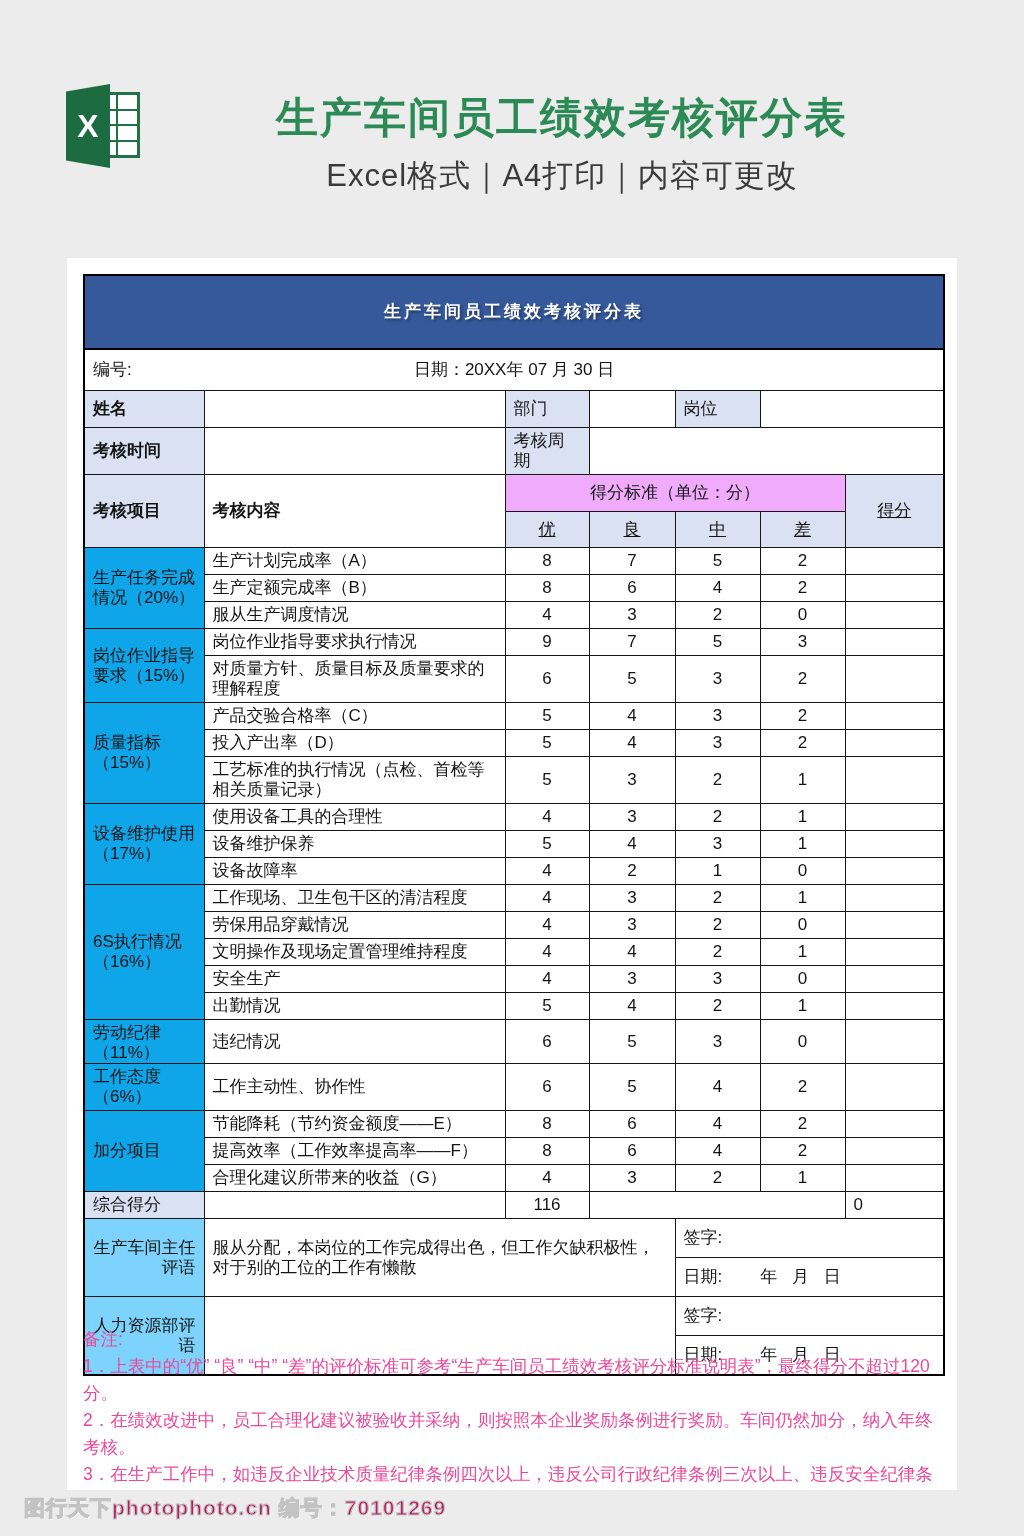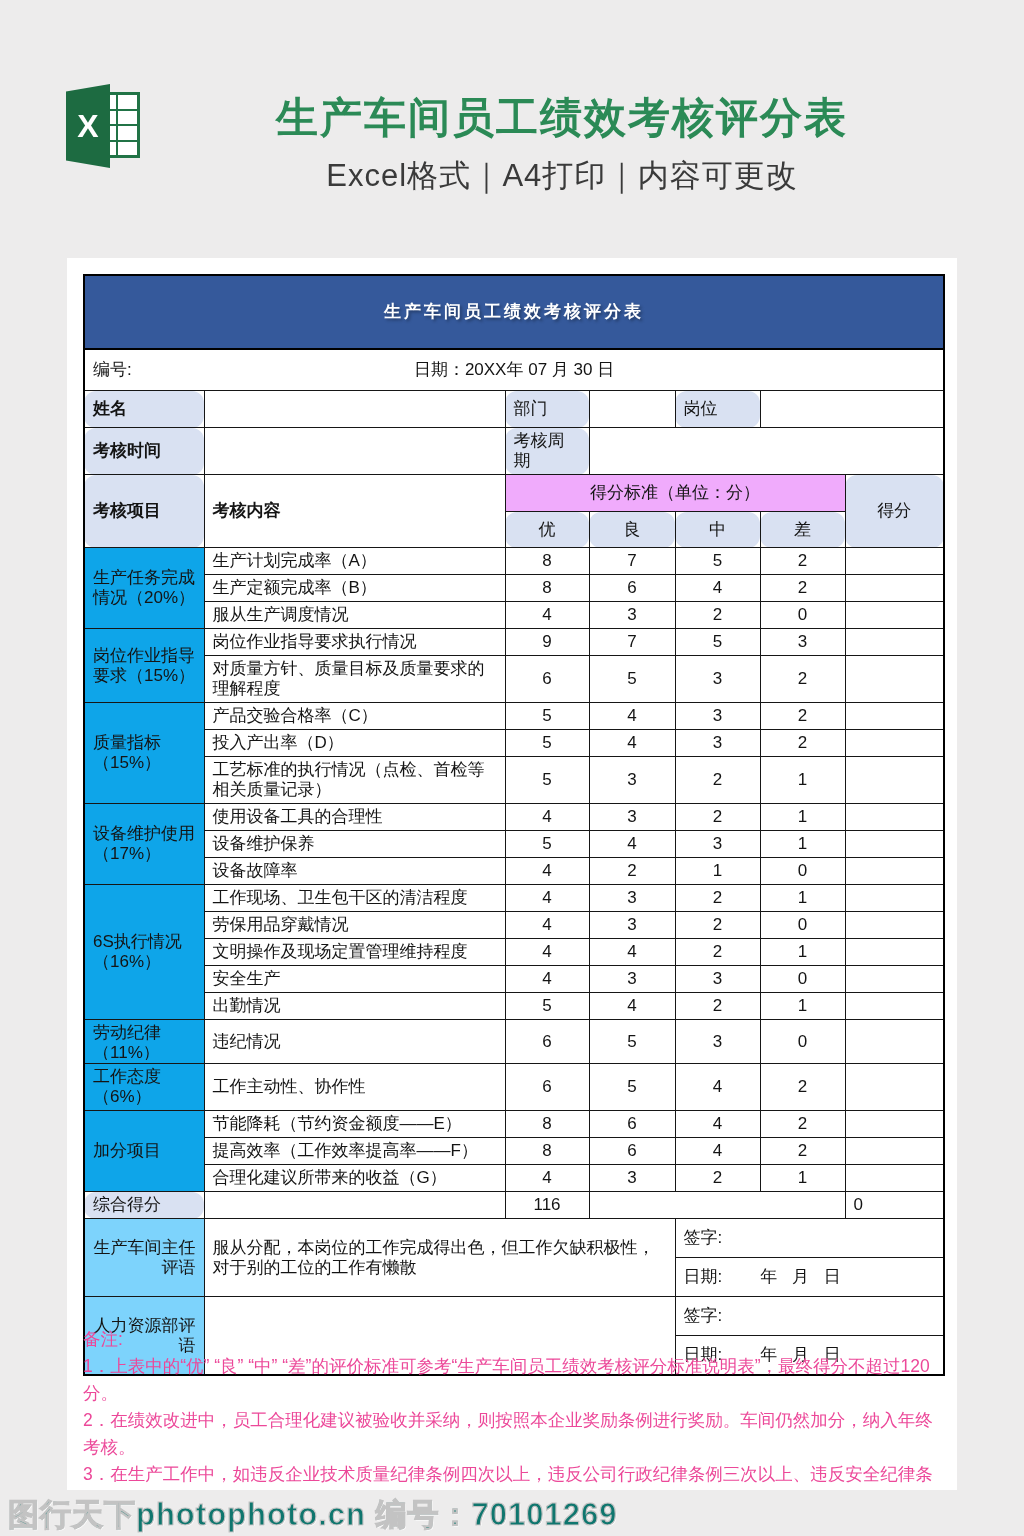--- a/index.html
+++ b/index.html
@@ -33,23 +33,23 @@
     border-collapse:collapse;table-layout:fixed;
     border:2px solid #000;}
   table.sheet td{border:1px solid #161616;font-size:17px;line-height:20px;
     padding:3px 8px;vertical-align:middle;overflow:hidden;
     word-break:break-all;}
   .title-bar{background:#35599b;border:1px solid #35599b !important;
     border-bottom:2px solid #000 !important;
     text-align:center;color:#fff;font-size:33px;font-weight:bold;
     letter-spacing:3px;height:66px;
     text-shadow:2px 2px 3px rgba(0,0,0,.35);}
-  .lbl{background:#d9e1f2;border-radius:12px;}
+  .lbl{background:#d9e1f2;}
   .bold{font-weight:bold;}
-  .center{text-align:center;}
+  .center{text-align:center;text-decoration:underline;}
   .num{text-align:center;font-size:18px;}
   .r-meta1 td{height:34px;}
   .r-meta2 td{height:30px;}
   .r-meta3 td{height:30px;}
   .r-head1 td{height:30px;}
   .r-head2 td{height:29px;}
   .thick-top td{border-top-width:2px;}
   .meta-no-date{position:relative;}
   .date-label{position:absolute;left:50%;top:50%;transform:translate(-50%,-50%);white-space:nowrap;}
   .head-std{background:#f0abfc;text-align:center;}
@@ -60,22 +60,22 @@
   .total-score{text-align:left;font-size:18px;}
   .signoff-lbl{background:#7dd3fc;text-align:right;white-space:pre-line;}
   .comment{line-height:24px;padding:4px 10px;}
   .sign-cell{height:32px;vertical-align:middle;}
   .date-val{margin-left:38px;letter-spacing:5px;}
   
   .notes{position:absolute;left:16px;top:1068px;width:862px;
     font-size:17.5px;line-height:27px;color:#ec4899;}
   .notes p{margin:0;}
   
-  .watermark{position:absolute;left:8px;top:1494px;
-    font-size:31px;font-weight:bold;color:#0f766e;
+  .watermark{position:absolute;left:24px;top:1494px;
+    font-size:21px;font-weight:bold;color:#be185d;
     -webkit-text-stroke:1.2px #c3c3c3;
     text-shadow:1px 1px 0 #ffffff;letter-spacing:1px;}
 </style>
 </head>
 <body>
 
 <div class="top-header">
   <h1 class="main-title">生产车间员工绩效考核评分表</h1>
   <div class="sub-title">Excel格式｜A4打印｜内容可更改</div>
 </div>

